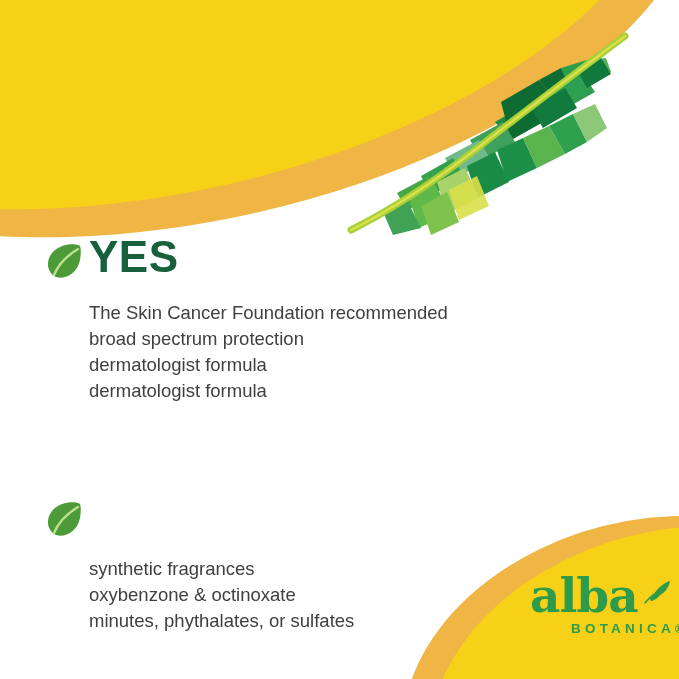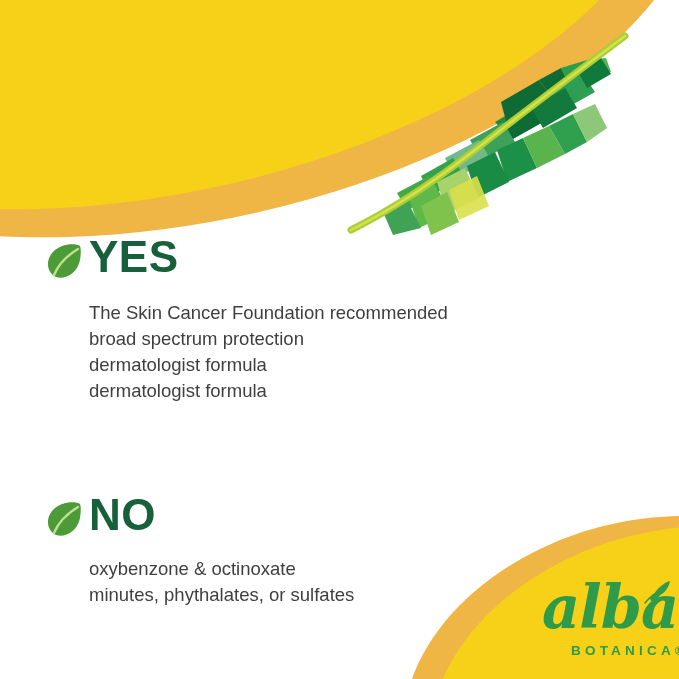--- a/index.html
+++ b/index.html
@@ -117,27 +117,26 @@
   
   #brand-logo {
     position: absolute;
     left: 527px;
     top: 572px;
     width: 140px;
     height: 72px;
   }
   #brand-wordmark {
     font-family: "DejaVu Serif", serif;
-    font-size: 59px;
+    font-size: 47px;
     font-weight: bold;
-    font-style: italic;
     color: #2E9B4A;
     letter-spacing: -1px;
     line-height: 47px;
-    margin: 12px;
+    margin: 0;
     padding-left: 3px;
   }
   #brand-sub {
     font-family: "Liberation Sans", sans-serif;
     font-size: 13.5px;
     font-weight: bold;
     letter-spacing: 4.2px;
     color: #2E9B4A;
     margin: 2px 0 0 4px;
     line-height: 15px;
@@ -213,23 +212,23 @@
       <li>dermatologist formula</li>
     </ul>
   </section>
 
   <section class="section" id="section-no">
     <div class="section-head">
       <svg class="bullet-leaf" viewBox="0 0 38 38">
         <path d="M34 4 C30 1 14 1 6 11 C-1 20 2 30 8 34 C16 39 31 33 34 18 C35 12 35 7 34 4 Z" fill="#4C9B38"></path>
         <path d="M32 7 C22 13 13 21 8 33" stroke="#BFE08C" stroke-width="2.4" fill="none" stroke-linecap="round"></path>
       </svg>
-      <h2 class="section-title">NO</h2>
     </div>
     <ul class="section-list" id="list-no">
+      <li>synthetic fragrances</li>
       <li>oxybenzone &amp; octinoxate</li>
       <li>minutes, phythalates, or sulfates</li>
     </ul>
   </section>
 
   <div class="blob" id="blob-bottom-amber"></div>
   <div class="blob" id="blob-bottom-yellow"></div>
 
   <div id="brand-logo">
     <div id="brand-wordmark">alba</div>

